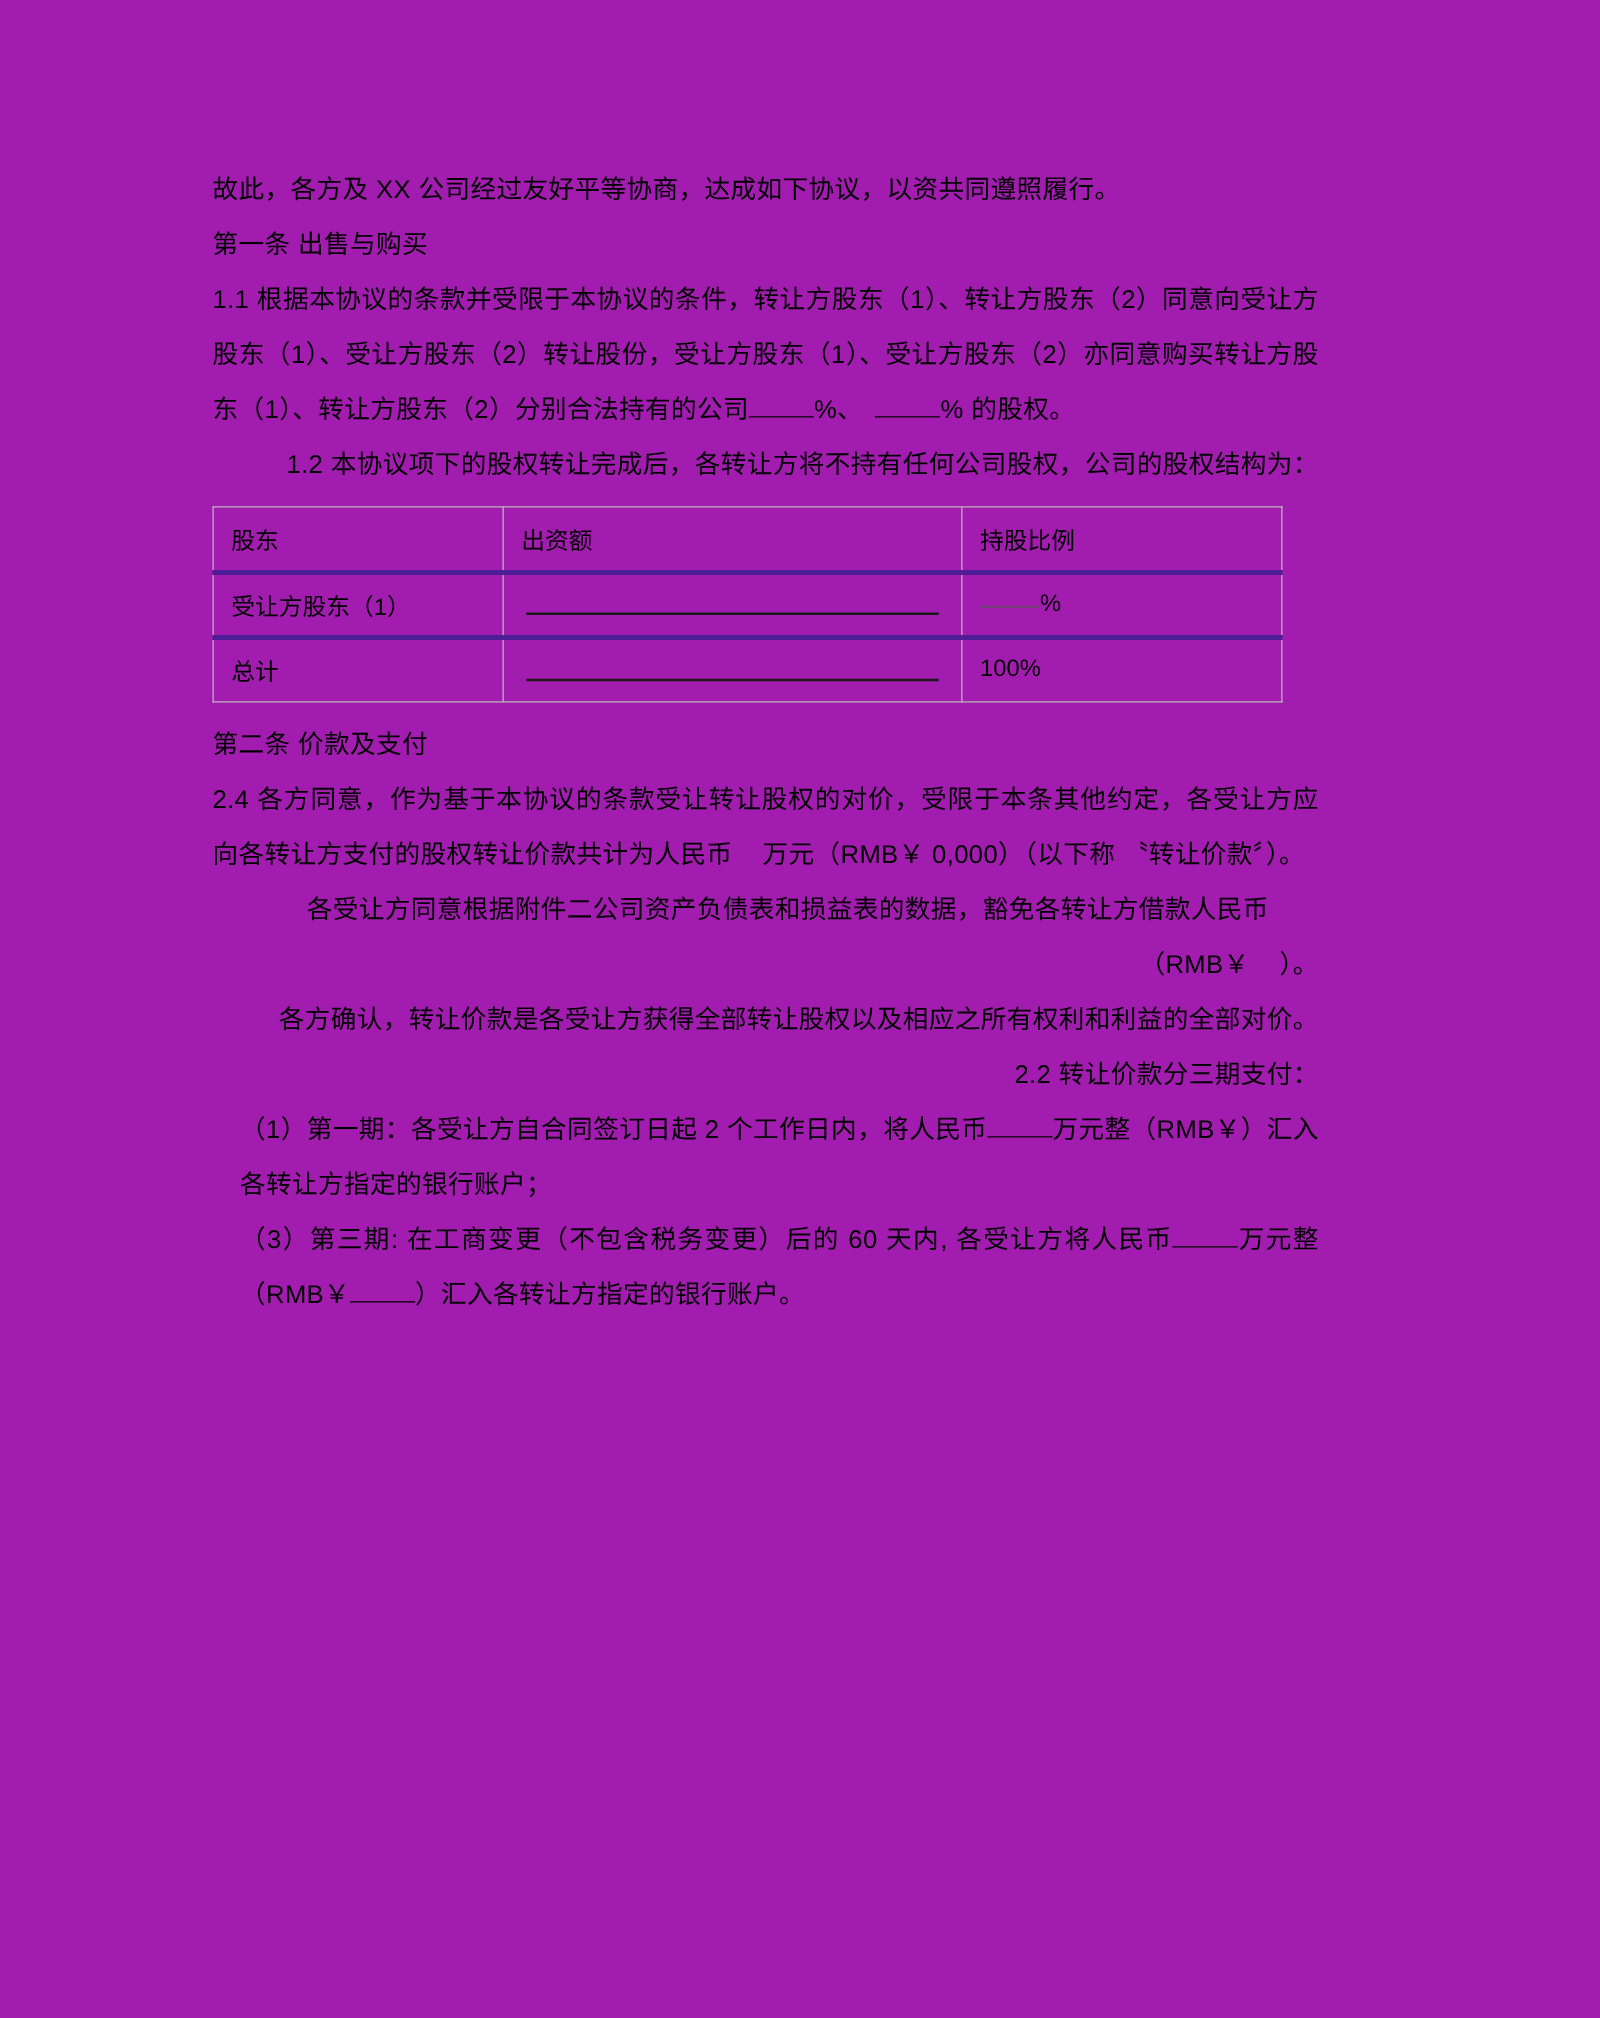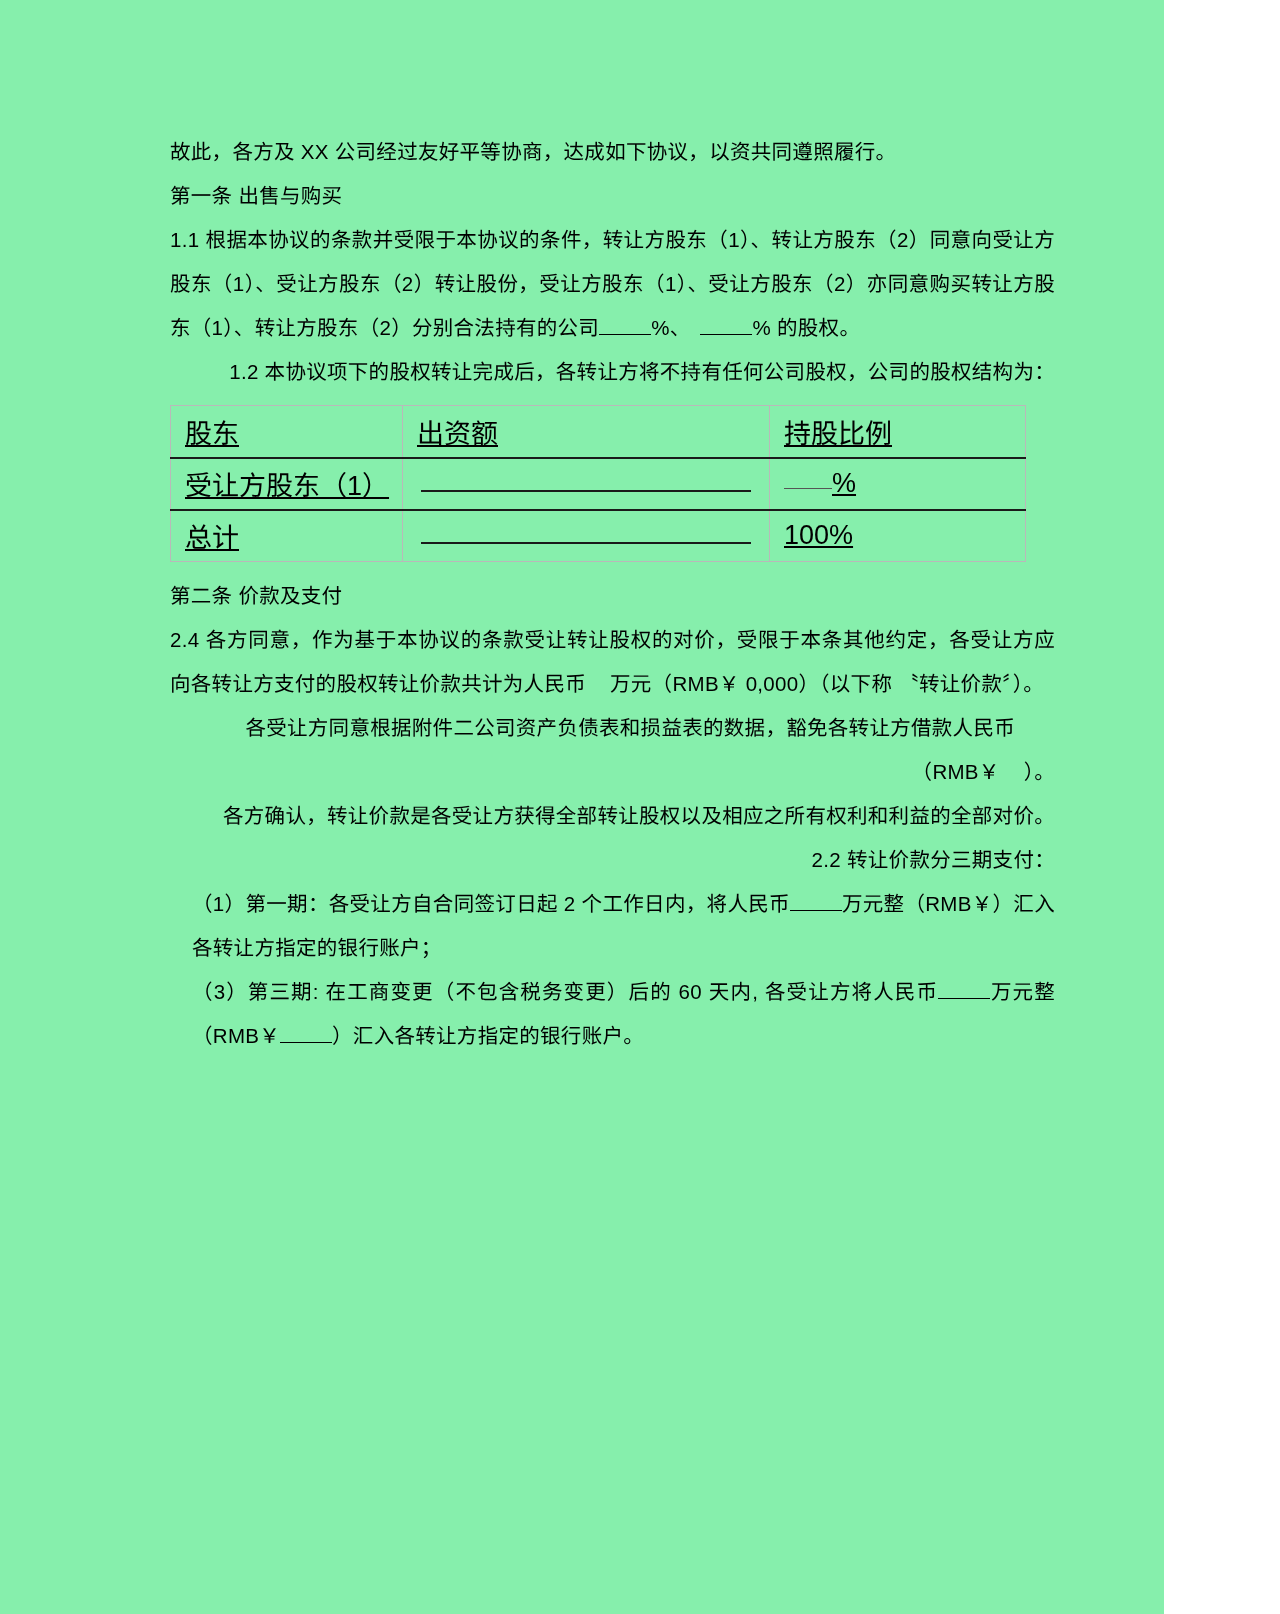--- a/index.html
+++ b/index.html
@@ -6,23 +6,23 @@
     margin: 0;
     padding: 0;
     background: #ffffff;
   }
   body {
     font-family: "Liberation Sans", "DejaVu Sans", sans-serif;
     color: #000000;
   }
   .page {
     position: relative;
-    width: 1164px;
+    width: 1280px;
     height: 1614px;
-    background: #86efac;
+    background: #a21caf;
     box-sizing: border-box;
     overflow: hidden;
   }
   .content {
     position: absolute;
     left: 170px;
     top: 130px;
     width: 885px;
   }
   p.para {
@@ -51,31 +51,30 @@
   
   table.shareholding {
     border-collapse: collapse;
     width: 855px;
     margin: 11px 0 12px 0;
     table-layout: fixed;
   }
   table.shareholding td {
     border: 1px solid #b9b9b9;
     padding: 0 0 0 14px;
-    font-size: 27px;
+    font-size: 19px;
     height: 52px;
     vertical-align: middle;
     box-sizing: border-box;
-    text-decoration: underline;
   }
   table.shareholding tr.hdr td {
     border-bottom: 2px solid #1a1a1a;
   }
   table.shareholding tr.body-row td {
-    border-top: 2px solid #4c1d95;
+    border-top: 4px solid #4c1d95;
     border-bottom: 2px solid #1a1a1a;
   }
   table.shareholding tr.body-row.last td {
     border-bottom: 1px solid #b9b9b9;
   }
   .col-a { width: 232px; }
   .col-b { width: 367px; }
   .col-c { width: 256px; }
 
   .amount-rule {

